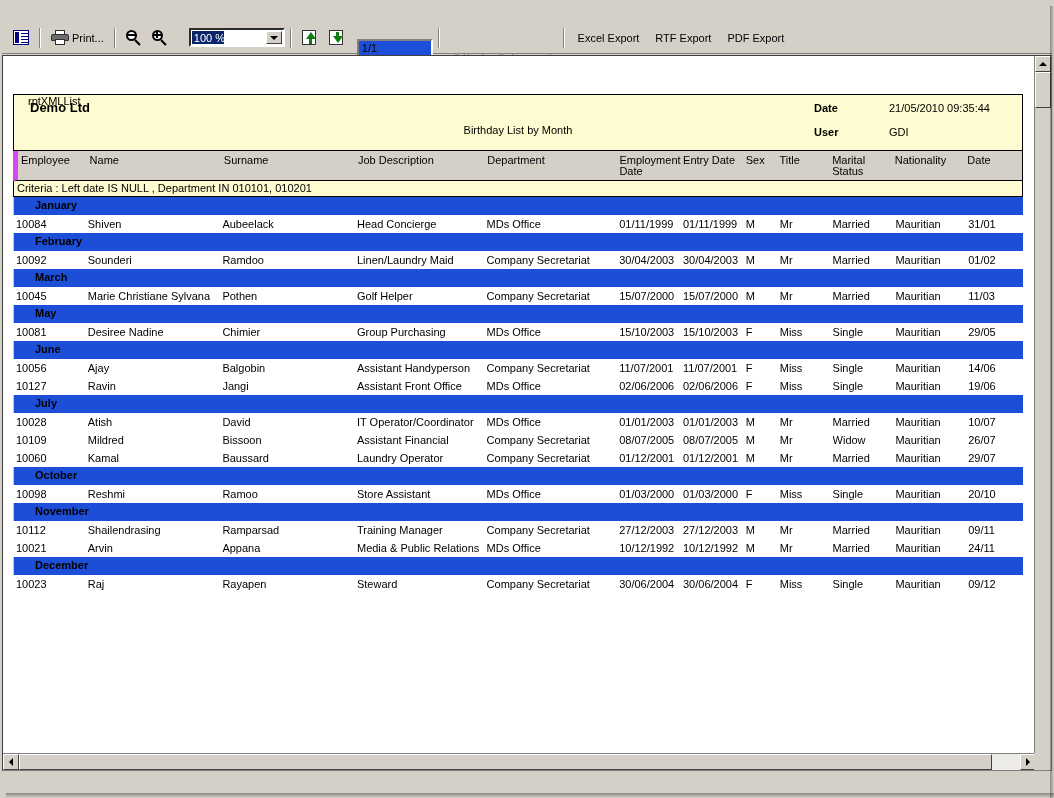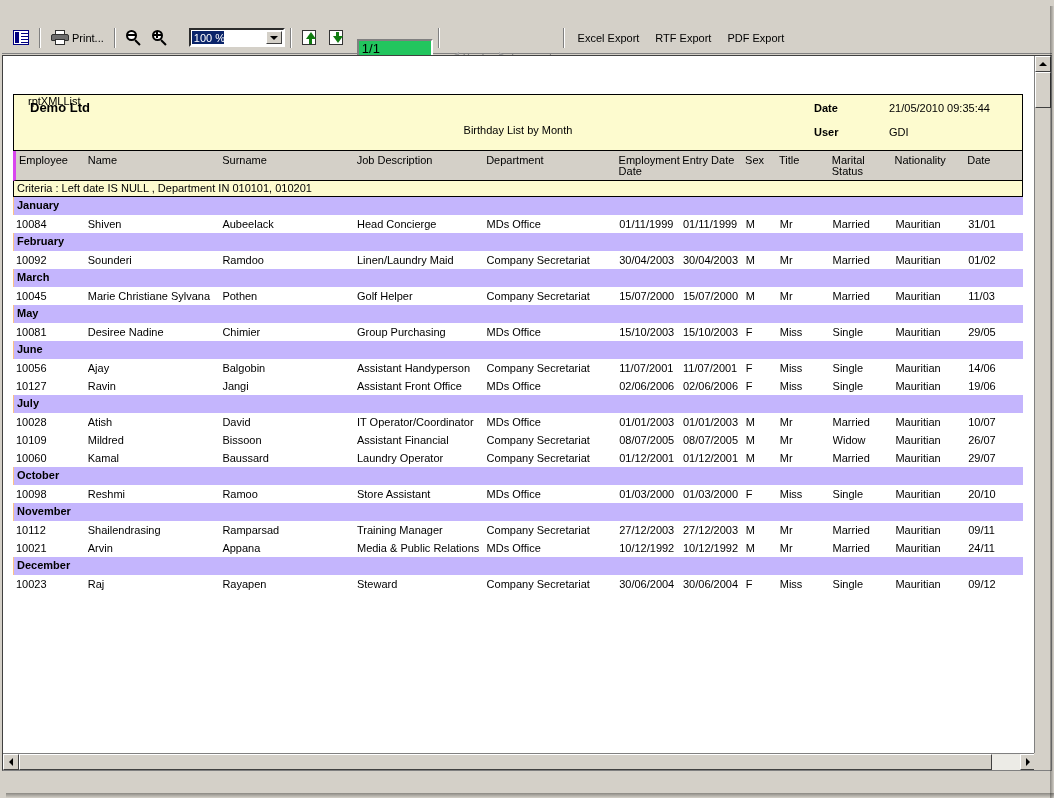--- a/index.html
+++ b/index.html
@@ -264,24 +264,24 @@
   .combo-arrow i {
     width: 0; height: 0;
     border-left: 4px solid transparent;
     border-right: 4px solid transparent;
     border-top: 4px solid #000;
     display: block;
   }
   .page-field {
     width: 76px;
     height: 19px;
-    background: #22c55e;
+    background: #1d4ed8;
     border: 2px solid;
     border-color: #808080 #ffffff #ffffff #808080;
-    font-size: 13px;
+    font-size: 11px;
     padding: 0 0 0 3px;
     margin-left: 6px;
     box-sizing: border-box;
     display: flex;
     align-items: center;
     font-family: "Liberation Sans", sans-serif;
     margin-top: 21px;
   }
   .nav-btn {
     display: flex;
@@ -369,21 +369,21 @@
   }
   .rh-lbl1 { position: absolute; left: 800px; top: 7px; font-weight: bold; font-size: 11px; }
   .rh-val1 { position: absolute; left: 875px; top: 7px; font-size: 11px; }
   .rh-lbl2 { position: absolute; left: 800px; top: 31px; font-weight: bold; font-size: 11px; }
   .rh-val2 { position: absolute; left: 875px; top: 31px; font-size: 11px; }
 
   
   .col-header {
     display: flex;
     background: #d4d0c8;
-    border-left: 3px solid #d946ef;
+    border-left: 5px solid #d946ef;
     border-right: 1px solid #000;
     border-bottom: 1px solid #000;
     height: 30px;
     box-sizing: border-box;
     font-size: 11px;
     align-items: flex-start;
   }
   .col-header .cell {
     padding-top: 4px;
     box-sizing: border-box;
@@ -397,26 +397,26 @@
     border-bottom: 1px solid #000;
     height: 16px;
     line-height: 15px;
     padding-left: 3px;
     font-size: 11px;
     box-sizing: border-box;
     white-space: nowrap;
   }
 
   .month-band {
-    background: #c4b5fd;
+    background: #1d4ed8;
     height: 18px;
     line-height: 17px;
     font-weight: bold;
     font-size: 11px;
-    padding-left: 3px;
+    padding-left: 21px;
     box-sizing: border-box;
     border-left: 1px solid #fbc183;
   }
   .data-row {
     display: flex;
     height: 18px;
     line-height: 17px;
     font-size: 11px;
     box-sizing: border-box;
     background: #ffffff;

